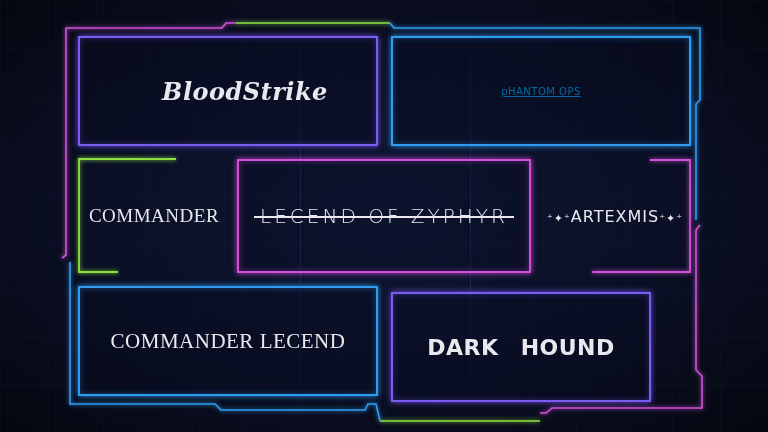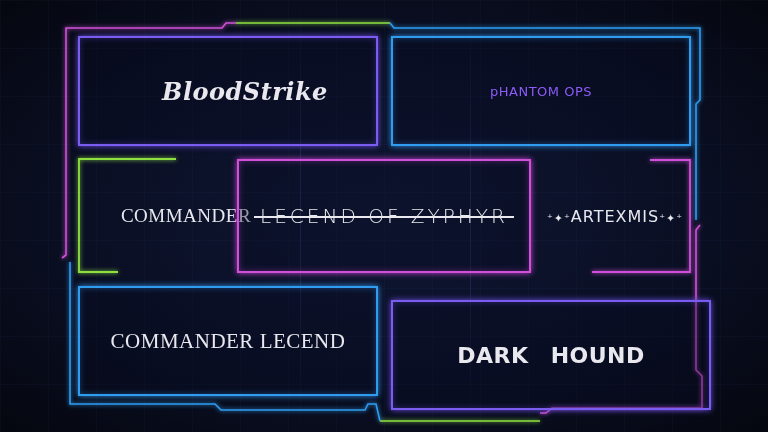--- a/index.html
+++ b/index.html
@@ -20,21 +20,21 @@
     svg.frame { position: absolute; left: 0; top: 0; }
     .box {
       position: absolute; box-sizing: border-box;
       display: flex; align-items: center; justify-content: center;
       text-align: center; color: #e8e8ee; background: rgba(8,12,35,0.35);
     }
     .glow-purple { border: 2px solid #7a5cf0; box-shadow: 0 0 6px #6a4ce0, inset 0 0 6px rgba(106,76,224,0.4); }
     .glow-blue { border: 2px solid #2f9cf0; box-shadow: 0 0 6px #2f8ce0, inset 0 0 6px rgba(47,140,224,0.4); }
     .glow-pink { border: 2px solid #d050d8; box-shadow: 0 0 6px #c040d0, inset 0 0 6px rgba(192,64,208,0.4); }
     .t-blood { font-family: "DejaVu Serif", serif; font-weight: bold; font-size: 24px; letter-spacing: 0.5px; font-style: italic; margin-left: 34px; }
-    .t-phantom { font-family: "DejaVu Sans", sans-serif; font-size: 13px; letter-spacing: 0.5px; color: #8b5cf6; }
+    .t-phantom { font-family: "DejaVu Sans", sans-serif; font-size: 10px; letter-spacing: 0.5px; color: #0369a1; text-decoration: underline; }
     .t-cmdr { font-family: "Liberation Serif", serif; font-size: 19px; line-height: 22px; letter-spacing: 0.5px; }
     .t-legend { font-family: "DejaVu Sans", sans-serif; font-size: 20px; letter-spacing: 3px; position: relative; font-weight: 300; }
     .t-legend .strike { position: absolute; left: -6px; right: -6px; top: 50%; height: 1.5px; background: #e8e8ee; }
     .t-artemis { font-family: "DejaVu Sans", sans-serif; font-size: 16px; letter-spacing: 1px; }
     .t-cmdr2 { font-family: "Liberation Serif", serif; font-size: 21px; letter-spacing: 0.5px; }
     .t-dark { font-family: "DejaVu Sans", sans-serif; font-weight: bold; font-size: 22px; letter-spacing: 0.5px; word-spacing: 14px; }
     .open-box { position: absolute; background: transparent; display:flex; align-items:center; justify-content:center; text-align:center; color:#e8e8ee; }
   </style>
 </head>
 <body>
@@ -80,21 +80,21 @@
 </svg>
 
 <div class="box glow-purple" style="left:78px; top:36px; width:300px; height:110px;">
   <span class="t-blood">BloodStrike</span>
 </div>
 
 <div class="box glow-blue" style="left:391px; top:36px; width:300px; height:110px;">
   <span class="t-phantom">pHANTOM OPS</span>
 </div>
 
-<div class="open-box" style="left:80px; top:160px; width:148px; height:112px;padding-left:32px;">
+<div class="open-box" style="left:80px; top:160px; width:148px; height:112px;">
   <div class="t-cmdr">
     <div>COMMANDER</div>
   </div>
 </div>
 
 <div class="box glow-pink" style="left:237px; top:159px; width:294px; height:114px;">
   <span class="t-legend">
     <span>LECEND OF ZYPHYR</span>
     <span class="strike"></span>
   </span>
@@ -103,15 +103,15 @@
 <div class="open-box" style="left:540px; top:160px; width:150px; height:112px;align-items:center;">
   <span class="t-artemis">
     <span style="font-size:11px;">⁺✦⁺</span><span>ARTEXMIS</span><span style="font-size:11px;">⁺✦⁺</span>
   </span>
 </div>
 
 <div class="box glow-blue" style="left:78px; top:286px; width:300px; height:110px;">
   <span class="t-cmdr2">COMMANDER LECEND</span>
 </div>
 
-<div class="box glow-purple" style="left:391px; top:300px; width:320px; height:110px;">
+<div class="box glow-purple" style="left:391px; top:292px; width:260px; height:110px;">
   <span class="t-dark">DARK HOUND</span>
 </div>
 
 </body></html>

